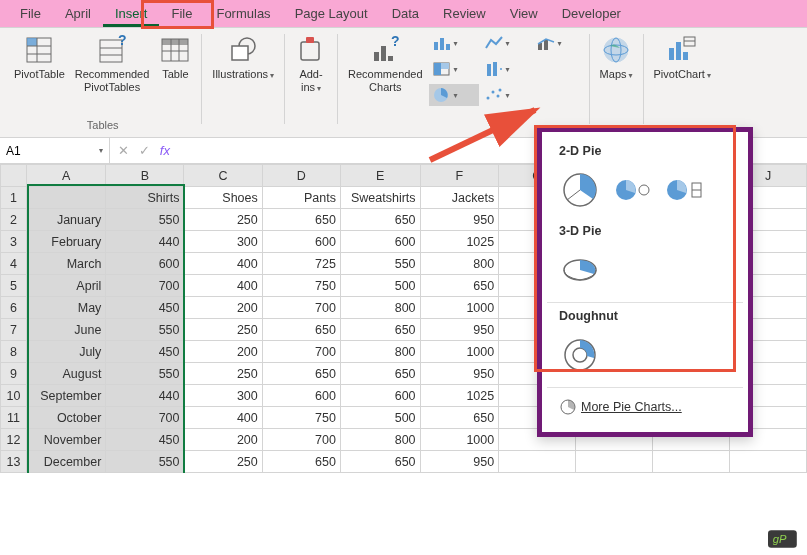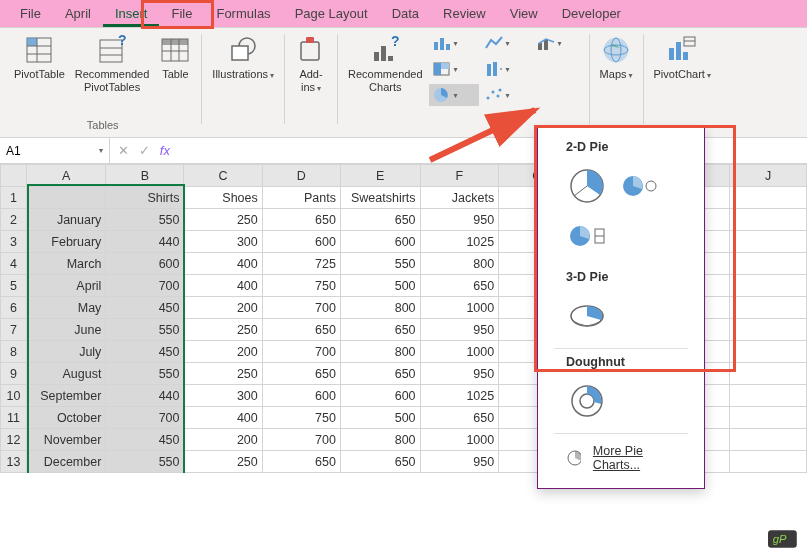--- a/index.html
+++ b/index.html
@@ -35,26 +35,26 @@
 .sheet th { background: #e6e6e6; font-weight: 400; color: #333; text-align: center; }
 .sheet th.col-h { height: 20px; }
 .sheet th.row-h { width: 26px; text-align: center; }
 .corner { width: 26px; background: #e6e6e6; }
 .sheet td.sel { background: #d9d9d9; }
 .sheet td.num { text-align: right; }
 .sheet td.txt { text-align: right; }
 .sel-border { position: absolute; border: 2px solid #107c41; pointer-events: none; }
 .sel-border::after { content: ""; position: absolute; right: -4px; bottom: -4px; width: 6px; height: 6px; background: #107c41; border: 1px solid #fff; }
 
-.pie-menu { position: absolute; background: #fff; border: 1px solid #701a75; box-shadow: 0 4px 12px rgba(0,0,0,0.2); width: 168px; padding: 8px 16px; }
+.pie-menu { position: absolute; background: #fff; border: 5px solid #701a75; box-shadow: 0 4px 12px rgba(0,0,0,0.2); width: 216px; padding: 8px 5px; }
 .pie-menu .sec-title { font-weight: 600; font-size: 12.5px; padding: 4px 12px 8px 12px; }
 .pie-menu .opts { display: flex; gap: 10px; padding: 4px 12px 10px 12px; flex-wrap: wrap; }
 .pie-opt { width: 42px; height: 40px; display: flex; align-items: center; justify-content: center; cursor: pointer; }
 .pie-menu hr { border: none; border-top: 1px solid #e0e0e0; margin: 2px 0; }
-.menu-footer { display: flex; align-items: center; gap: 12px; padding: 8px 12px; cursor: pointer; font-size: 12.5px; }
+.menu-footer { display: flex; align-items: center; gap: 4px; padding: 8px 12px; cursor: pointer; font-size: 12.5px; }
 
 .arrow-anno { position: absolute; pointer-events: none; }
 
 .gp-logo { position: absolute; right: 6px; bottom: 4px; width: 34px; height: 24px; }
 </style>
 </head>
 <body>
 
 <div class="tabs">
   <div class="tab">File</div>

